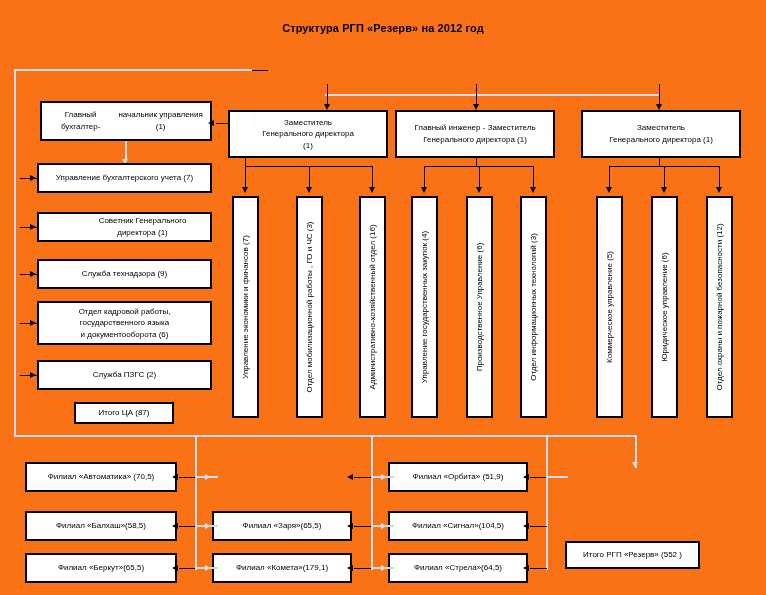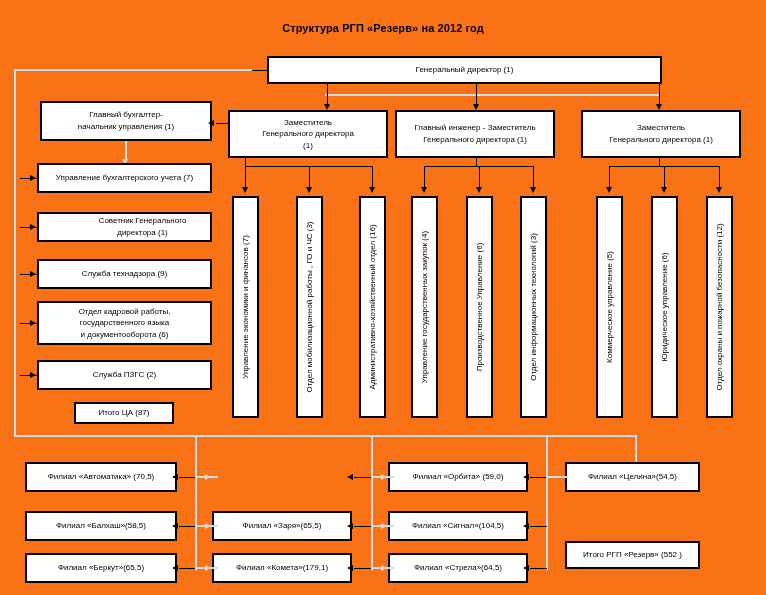--- a/index.html
+++ b/index.html
@@ -124,23 +124,20 @@
     border-left: 6px solid #c8dde4;
   }
 </style>
 </head>
 <body>
 
 <div id="canvas">
 
   <div class="chart-title">Структура РГП «Резерв» на 2012 год</div>
 
-  <div class="box" style="left:267px; top:56px; width:395px; height:28px;">
-    <span>Генеральный директор (1)</span>
-  </div>
 
   <div class="ln-h" style="left:250px; top:70px; width:18px;"></div>
   <div class="bl-h" style="left:14px;  top:69px; width:238px;"></div>
   <div class="bl-v" style="left:14px;  top:69px; height:366px;"></div>
   <div class="bl-h" style="left:14px;  top:435px; width:622px;"></div>
 
   <div class="bl-h" style="left:325px; top:94px; width:335px;"></div>
 
   <div class="ln-v" style="left:327px; top:84px; height:22px;"></div>
   <div class="arr-d" style="left:323.5px; top:104px;"></div>
@@ -160,21 +157,21 @@
   <div class="box" style="left:395px; top:110px; width:160px; height:48px; flex-direction:column;">
     <span>Главный инженер - Заместитель</span>
     <span>Генерального директора (1)</span>
   </div>
 
   <div class="box" style="left:581px; top:110px; width:160px; height:48px; flex-direction:column;">
     <span>Заместитель</span>
     <span>Генерального директора (1)</span>
   </div>
 
-  <div class="box" style="left:40px; top:101px; width:172px; height:40px; flex-direction:column;">
+  <div class="box" style="left:40px; top:101px; width:172px; height:40px; flex-direction:row;">
     <span>Главный бухгалтер-</span>
     <span>начальник управления  (1)</span>
   </div>
 
   <div class="ln-h" style="left:216px; top:123px; width:14px;"></div>
   <div class="arr-l" style="left:208px; top:119.5px;"></div>
 
   <div class="bl-v" style="left:125px; top:141px; height:19px;"></div>
   <div class="arr-d-bl" style="left:121.5px; top:159px;"></div>
 
@@ -277,24 +274,21 @@
   <div class="bl-v" style="left:195px; top:435px; height:135px;"></div>
   <div class="bl-v" style="left:371px; top:435px; height:135px;"></div>
   <div class="bl-v" style="left:546px; top:435px; height:135px;"></div>
   <div class="bl-v" style="left:635px; top:435px; height:33px;"></div>
   <div class="arr-d-bl" style="left:631.5px; top:462px;"></div>
 
   <div class="box" style="left:25px; top:462px; width:152px; height:30px;">
     <span>Филиал «Автоматика» (70,5)</span>
   </div>
   <div class="box" style="left:388px; top:462px; width:140px; height:30px;">
-    <span>Филиал «Орбита» (59,0)</span>
-  </div>
-  <div class="box" style="left:565px; top:462px; width:135px; height:30px;">
-    <span>Филиал «Целина»(54,5)</span>
+    <span>Филиал «Орбита» (51,9)</span>
   </div>
 
   <div class="ln-h" style="left:179px; top:477px; width:17px;"></div>
   <div class="arr-l" style="left:172px; top:473.5px;"></div>
   <div class="bl-h" style="left:195px; top:476px; width:23px;"></div>
   <div class="arr-r-bl" style="left:205px; top:473.5px;"></div>
 
   <div class="ln-h" style="left:354px; top:477px; width:17px;"></div>
   <div class="arr-l" style="left:347px; top:473.5px;"></div>
   <div class="bl-h" style="left:371px; top:476px; width:23px;"></div>

